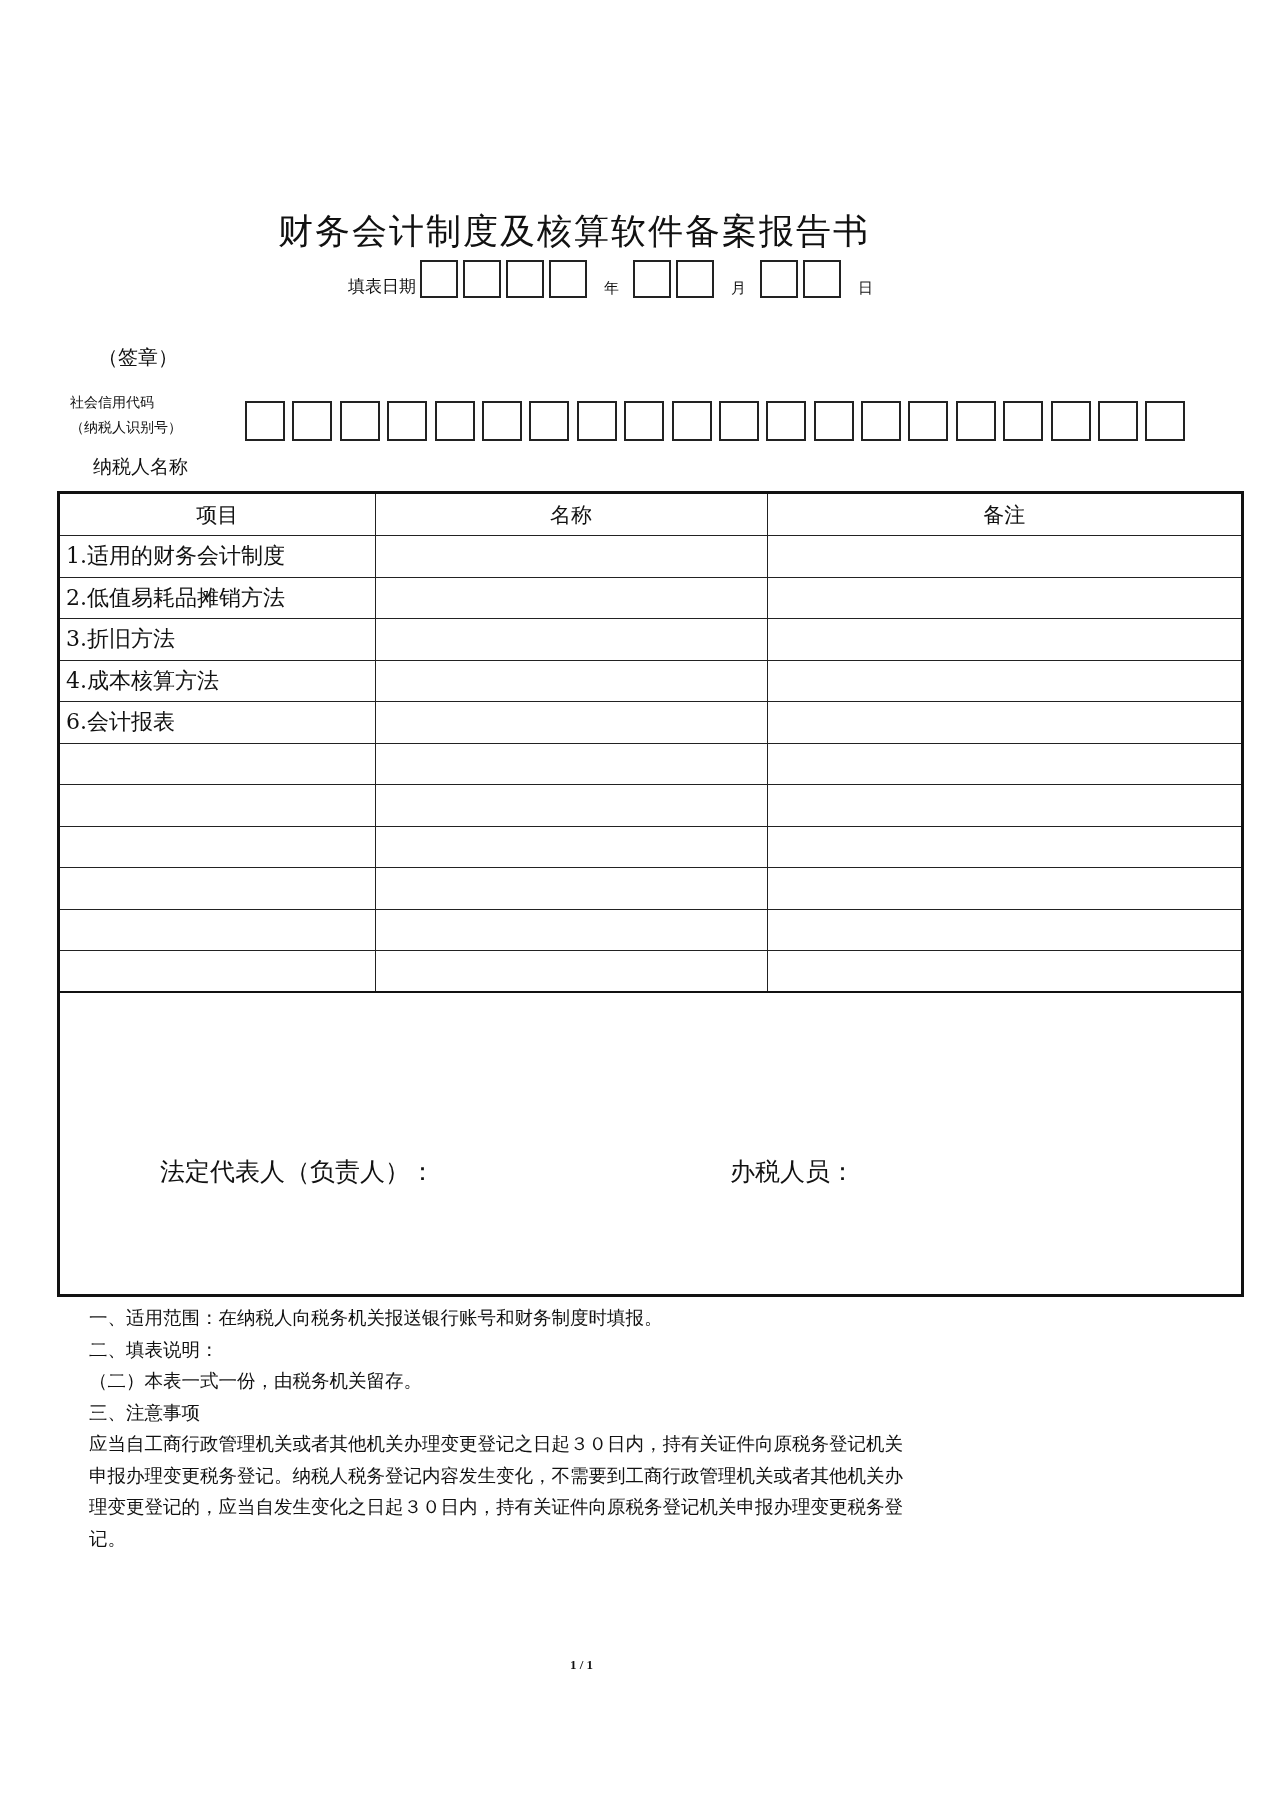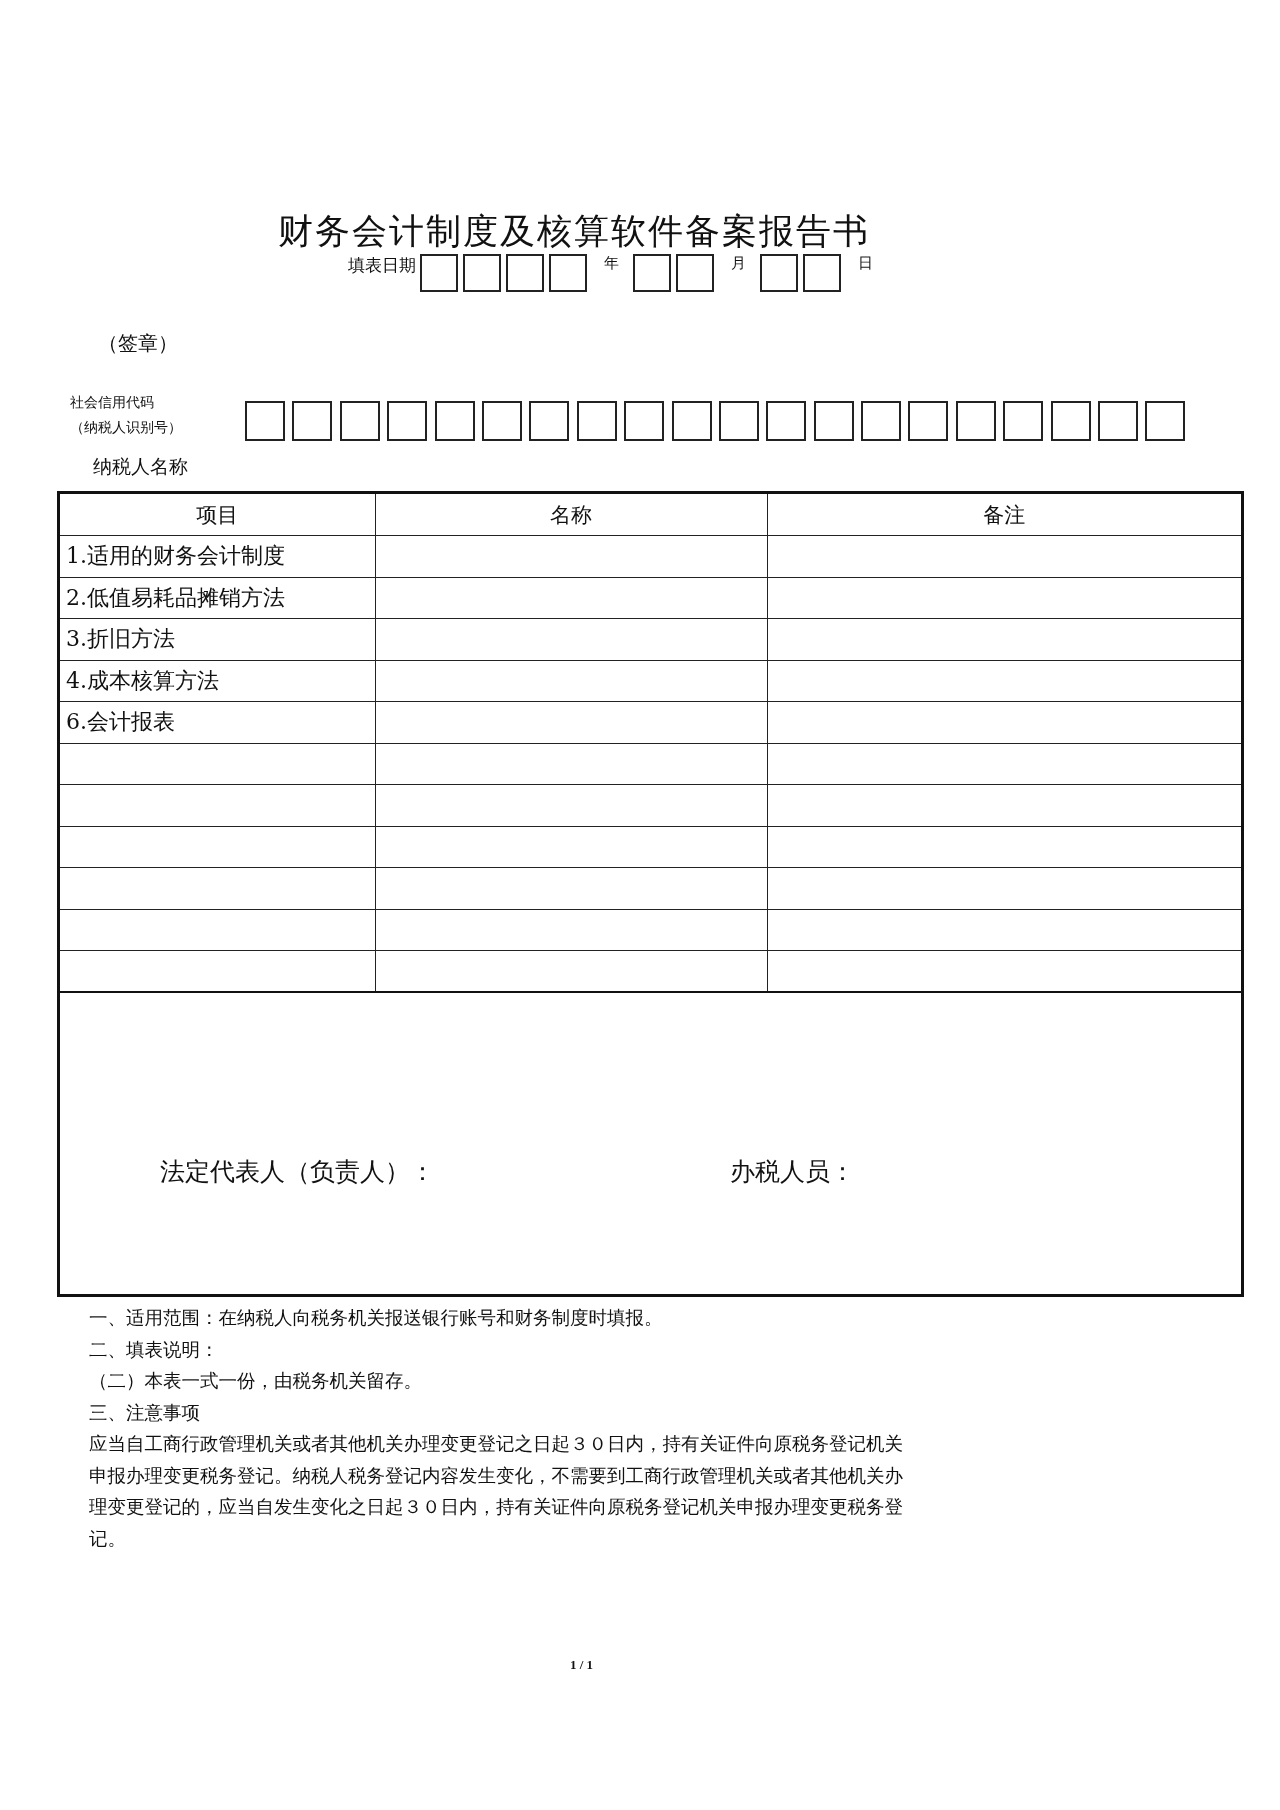--- a/index.html
+++ b/index.html
@@ -26,39 +26,39 @@
       white-space: nowrap;
       color: #111;
       margin-top: 44px;
     }
 
     .date-row {
       left: 348px;
       top: 254px;
       height: 44px;
       display: flex;
-      align-items: flex-start;
+      align-items: flex-end;
       font-family: "DejaVu Sans", "Liberation Sans", sans-serif;
       font-size: 17px;
       white-space: nowrap;
     }
     .date-label { margin-right: 4px; }
     .box {
       width: 38px;
       height: 38px;
       border: 2px solid #222;
       box-sizing: border-box;
       margin-right: 5px;
       background: #fff;
     }
     .unit { margin: 0 14px 0 12px; font-size: 15px; }
 
     .seal-label {
       left: 98px;
-      top: 330px;
+      top: 344px;
       font-size: 20px;
       text-align: right;
     }
 
     .credit-label {
       left: 70px;
       top: 390px;
       font-size: 14px;
       line-height: 25px;
     }

